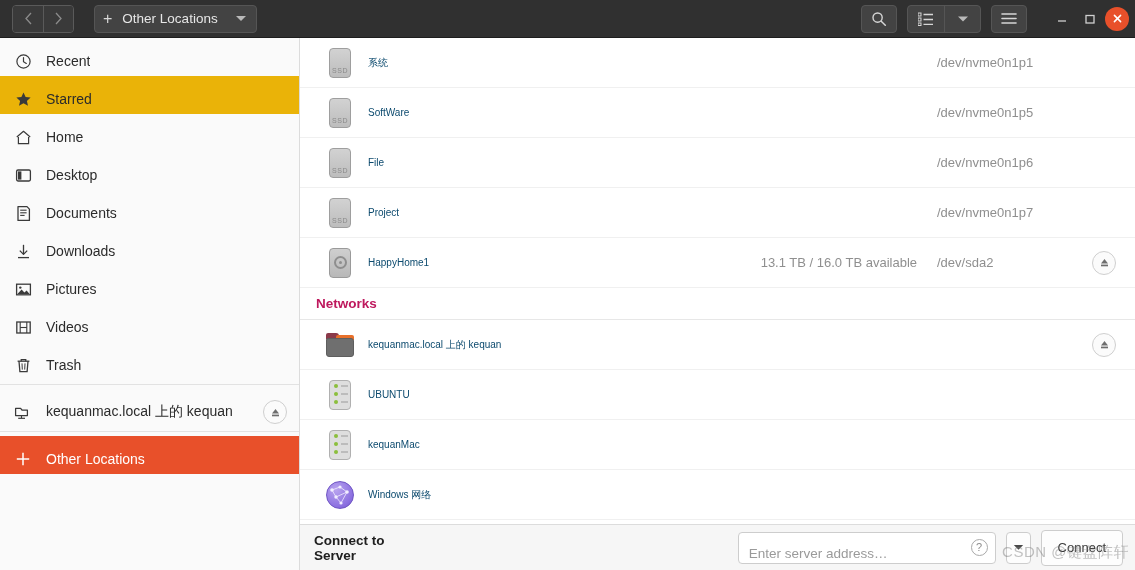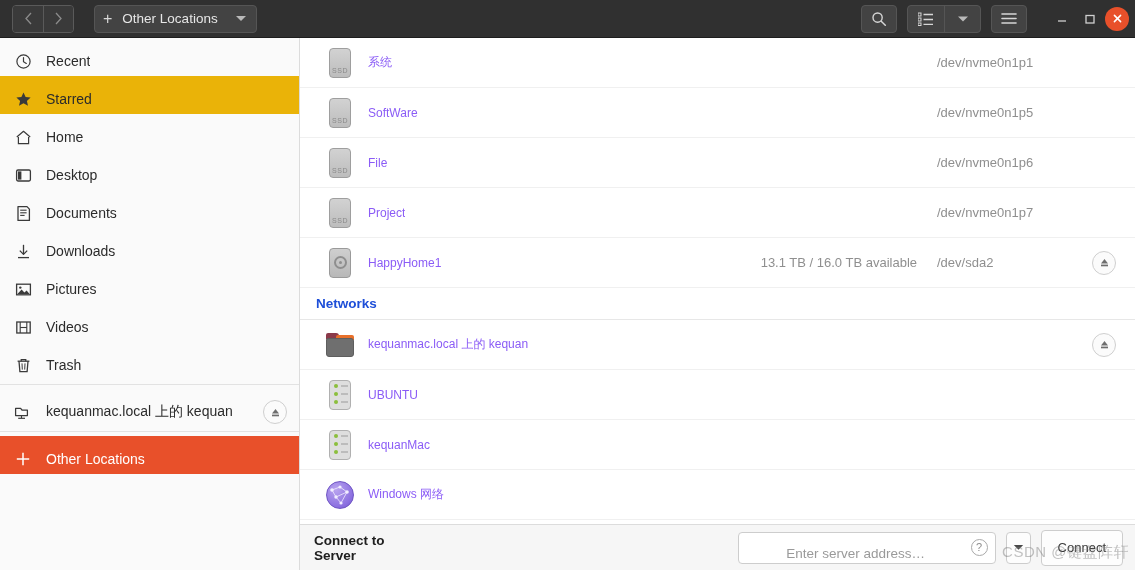--- a/index.html
+++ b/index.html
@@ -162,37 +162,37 @@
     display: flex; align-items: center;
     padding: 0 14px 0 16px;
     gap: 0;
     border-bottom: 1px solid #f0f0f0;
   }
   .row .icon-cell {
     width: 48px; flex: 0 0 48px;
     display: flex; align-items: center; justify-content: center;
   }
   .row .name {
-    font-size: 12px; color: #8b5cf6;
+    font-size: 10px; color: #0c4a6e;
     white-space: nowrap; overflow: hidden; text-overflow: ellipsis;
     padding-left: 4px;
     text-align: right;
   }
   .row .spacer { flex: 1; }
   .row .meta { font-size: 13px; color: #8f8f8f; margin-right: 20px; white-space: nowrap; }
   .row .dev { font-size: 13px; color: #8f8f8f; width: 150px; text-align: left; white-space: nowrap; }
   .row .eject-slot { width: 34px; flex: 0 0 34px; display: flex; align-items: center; justify-content: center; }
   .row .eject-btn { margin-left: 0; }
 
   .section-head {
     height: 32px;
     display: flex; align-items: center;
     padding: 0 16px;
     font-size: 13.5px; font-weight: bold;
-    color: #1d4ed8;
+    color: #be185d;
     background: #ffffff;
     border-bottom: 1px solid #e7e7e7;
   }
 
   
   .connectbar {
     height: 46px; min-height: 46px;
     background: #f6f6f6;
     border-top: 1px solid #dcdcdc;
     display: flex; align-items: center;
@@ -208,21 +208,20 @@
   .addr-input {
     width: 100%; height: 32px;
     border: 1px solid #cdcdcd;
     border-radius: 4px;
     background: #ffffff;
     font-size: 13.5px;
     color: #2a2a2a;
     padding: 12px 32px 0 10px;
     font-family: "Liberation Sans", sans-serif;
     outline: none;
-    text-align: center;
   }
   .addr-input::placeholder { color: #9a9a9a; }
   .help-icon {
     position: absolute; right: 8px; top: 7px;
     width: 17px; height: 17px;
     border: 1px solid #a9a9a9;
     border-radius: 50%;
     color: #8d8d8d;
     font-size: 11px;
     display: flex; align-items: center; justify-content: center;

